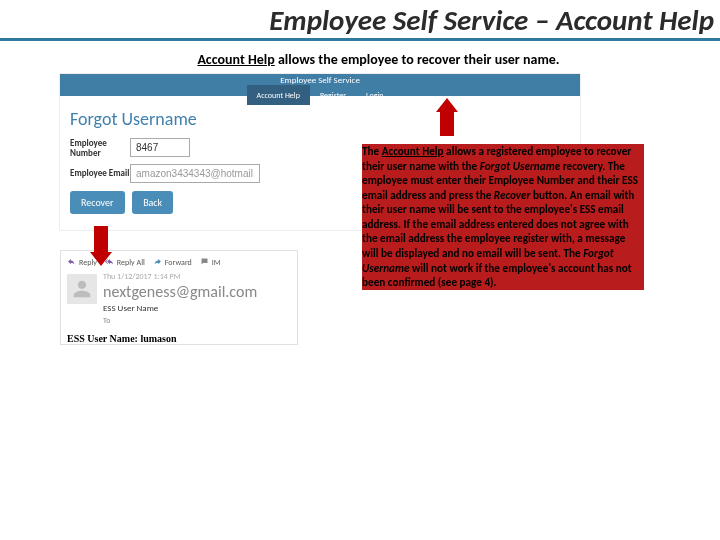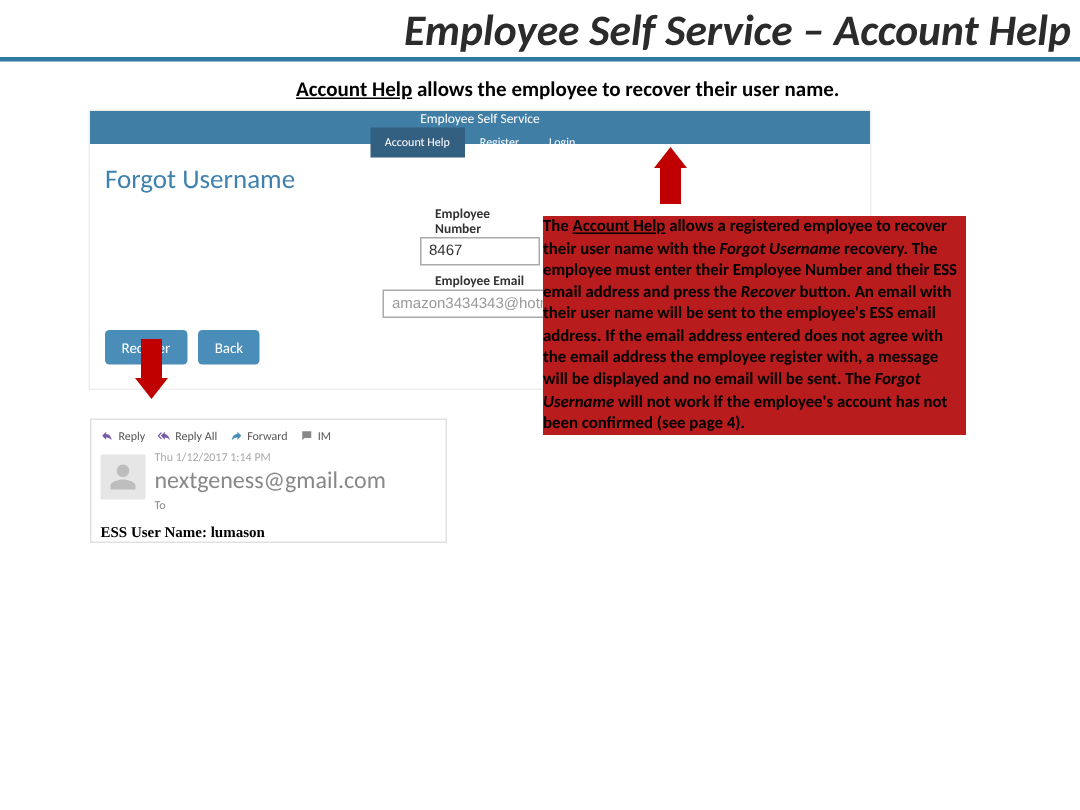--- a/index.html
+++ b/index.html
@@ -63,36 +63,36 @@
   }
   .panel-body {
     padding: 12px 10px 16px 10px;
   }
   .forgot-title {
     color: #3f81ae;
     font-size: 18px;
     font-weight: normal;
     margin-bottom: 8px;
   }
-  .form-row { display: flex; align-items: center; margin-bottom: 6px; flex-direction: column; }
+  .form-row { display: flex; align-items: center; margin-bottom: 6px; }
   .form-row .lbl {
     width: 60px;
     font-size: 9px;
     font-weight: bold;
     color: #333;
     line-height: 1.1;
   }
   .form-row input {
     border: 1px solid #aaa;
     font-size: 10px;
     padding: 3px 5px;
     width: 130px;
     color: #999;
   }
-  .form-row input.num { color: #333; width: 80px; }
+  .form-row input.num { color: #333; width: 60px; }
   .btn-row { margin-top: 8px; }
   .btn {
     display: inline-block;
     background: #4a8db8;
     color: #fff;
     font-size: 10px;
     padding: 5px 11px;
     border-radius: 3px;
     margin-right: 4px;
   }
@@ -248,20 +248,21 @@
     </div>
     <div class="email-row">
       <div class="avatar">
         <svg viewBox="0 0 24 24">
             <path d="M12 12c2.8 0 5-2.2 5-5s-2.2-5-5-5-5 2.2-5 5 2.2 5 5 5zm0 2c-3.3 0-10 1.7-10 5v3h20v-3c0-3.3-6.7-5-10-5z"></path>
           </svg>
       </div>
       <div class="email-meta">
         <div class="email-date">Thu 1/12/2017 1:14 PM</div>
         <div class="email-from">nextgeness@gmail.com</div>
+        <div class="email-subj">ESS User Name</div>
         <div class="email-to">To</div>
       </div>
     </div>
     <div class="email-body">ESS User Name: lumason</div>
   </div>
 
   <div class="arrow arrow1">
     <div class="head-up"></div>
     <div class="shaft"></div>
   </div>

